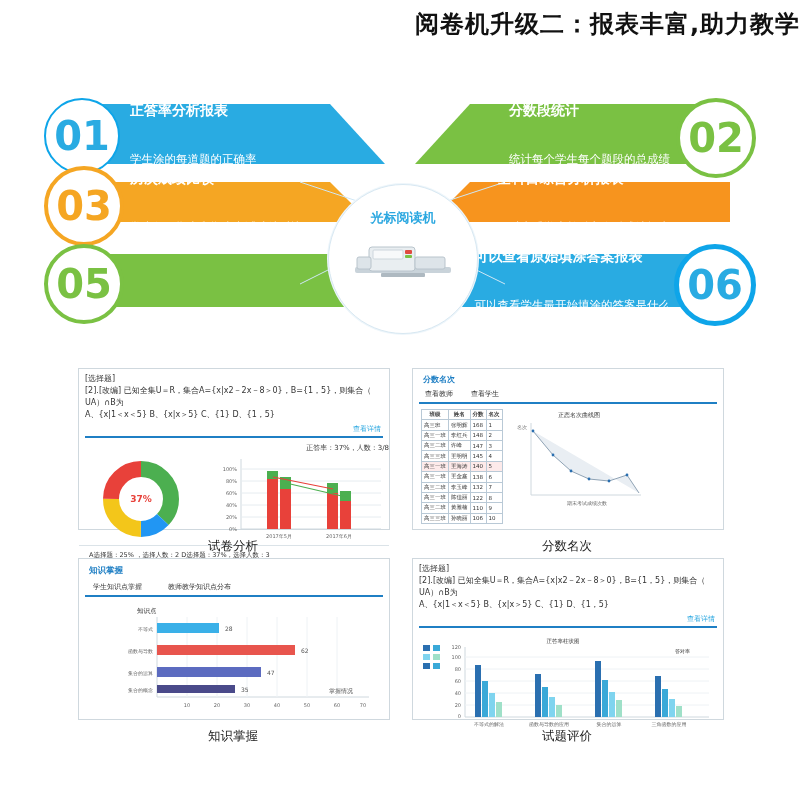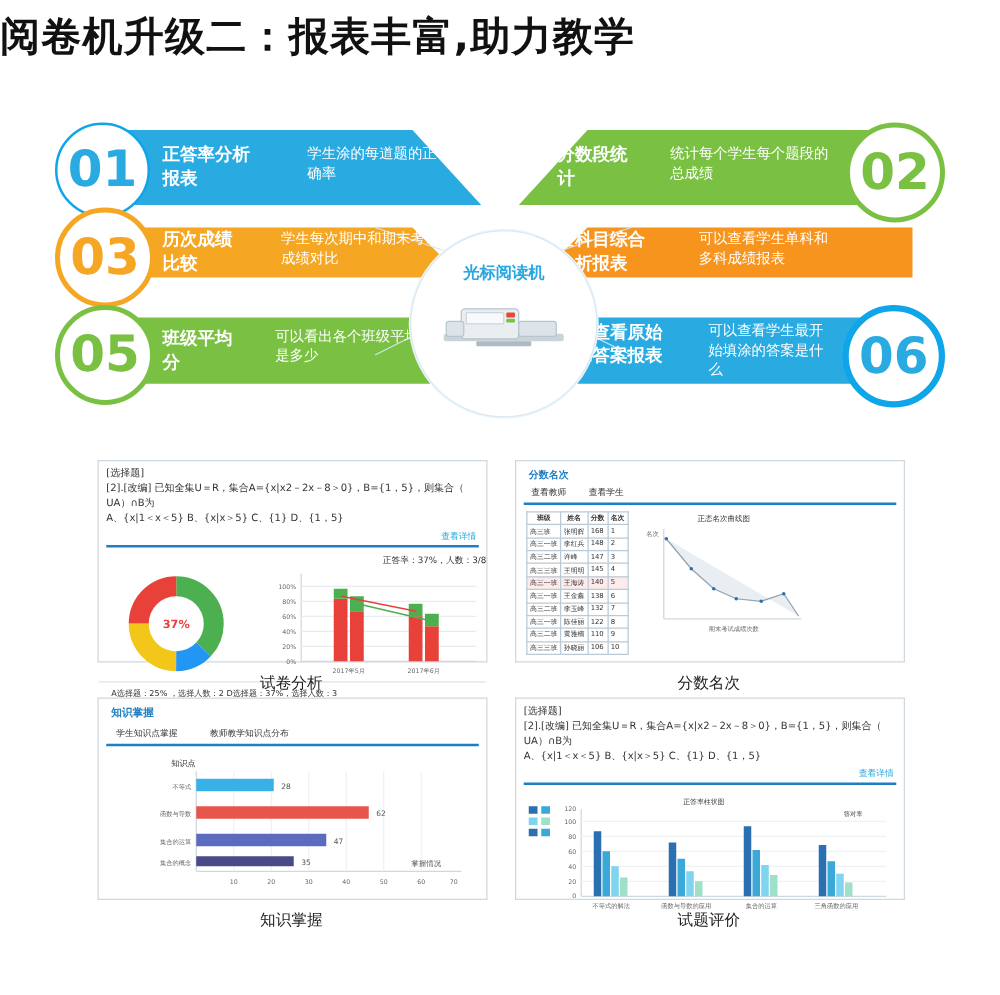--- a/index.html
+++ b/index.html
@@ -4,33 +4,33 @@
 <style>
   html,body{margin:0;padding:0;}
   body{
     width:800px;height:796px;
     background:#ffffff;
     font-family:"DejaVu Sans","Liberation Sans",sans-serif;
     overflow:hidden;
     position:relative;
   }
   .title{
-    position:absolute;left:0;top:8px;width:800px;text-align:left;
-    font-size:32px;font-weight:bold;color:#111;letter-spacing:1px;
+    position:absolute;left:0;top:8px;width:800px;text-align:right;
+    font-size:24px;font-weight:bold;color:#111;letter-spacing:1px;
   }
 
   
   .diagram{position:absolute;left:0;top:52px;width:800px;height:300px;}
 
   .feat{position:absolute;display:flex;align-items:center;}
   .num{
     font-size:40px;font-weight:bold;line-height:1;
     width:62px;text-align:center;flex:none;
   }
-  .txts{display:flex;flex-direction:row;justify-content:center;gap:32px;}
+  .txts{display:flex;flex-direction:column;justify-content:center;gap:32px;}
   .t1{font-size:14px;font-weight:bold;color:#fff;line-height:1.35;}
   .t2{font-size:11.5px;color:#fff;line-height:1.35;}
   .feat .content{position:relative;z-index:2;display:flex;align-items:center;width:100%;height:100%;}
 
   
   .bubble{
     position:absolute;border-radius:50%;background:#fff;z-index:3;
     display:flex;align-items:center;justify-content:center;
   }
 
@@ -131,24 +131,20 @@
         <div class="t1">全科目综合分析报表</div>
         <div class="t2">可以查看学生单科和多科成绩报表</div>
       </div>
     </div>
   </div>
 
   <div class="feat" style="left:44px;top:202px;width:310px;height:53px;">
     <div class="content">
       <div class="bubble" style="left:0px;top:-10px;width:72px;height:72px;border:4px solid #7AC143;">
         <span class="num" style="color:#7AC143;">05</span>
-      </div>
-      <div class="txts" style="margin-left:86px;">
-        <div class="t1">班级平均分</div>
-        <div class="t2">可以看出各个班级平均分是多少</div>
       </div>
     </div>
   </div>
 
   <div class="feat" style="left:446px;top:202px;width:310px;height:53px;">
     <div class="content" style="justify-content:flex-end;">
       <div class="txts" style="margin-right:86px;">
         <div class="t1">可以查看原始填涂答案报表</div>
         <div class="t2">可以查看学生最开始填涂的答案是什么</div>
       </div>

